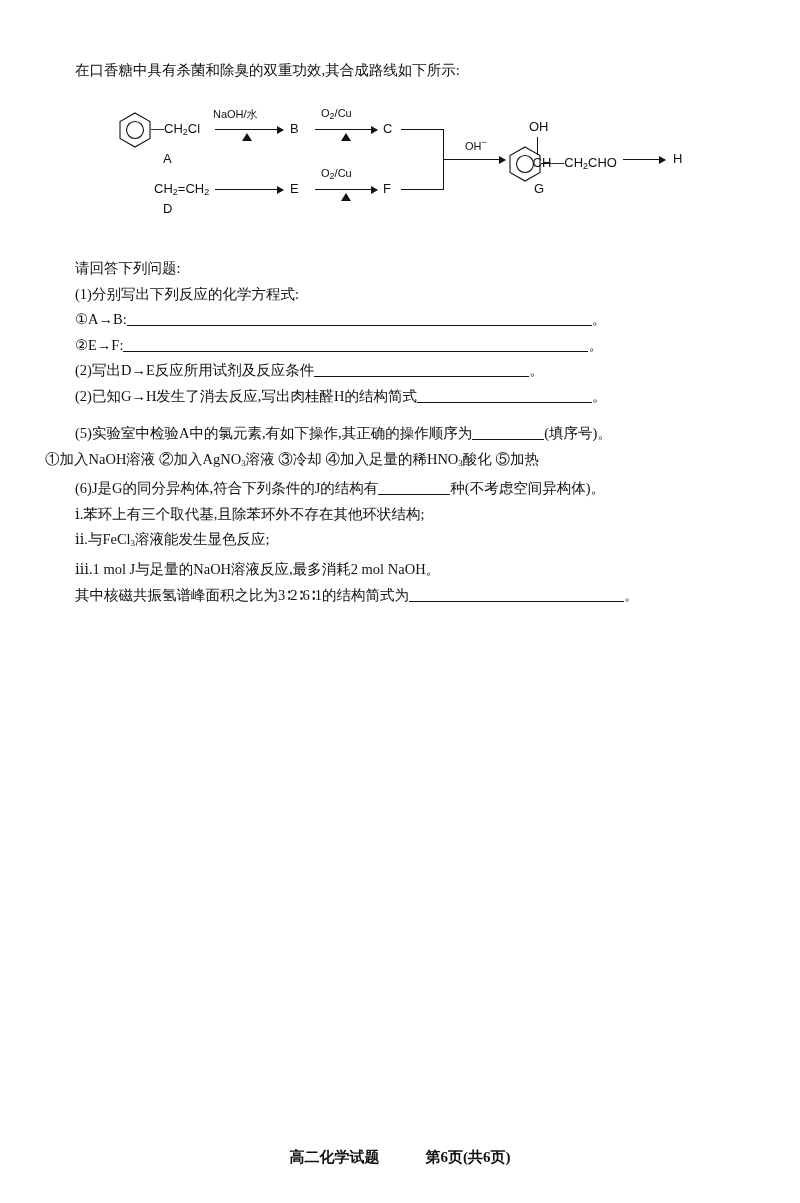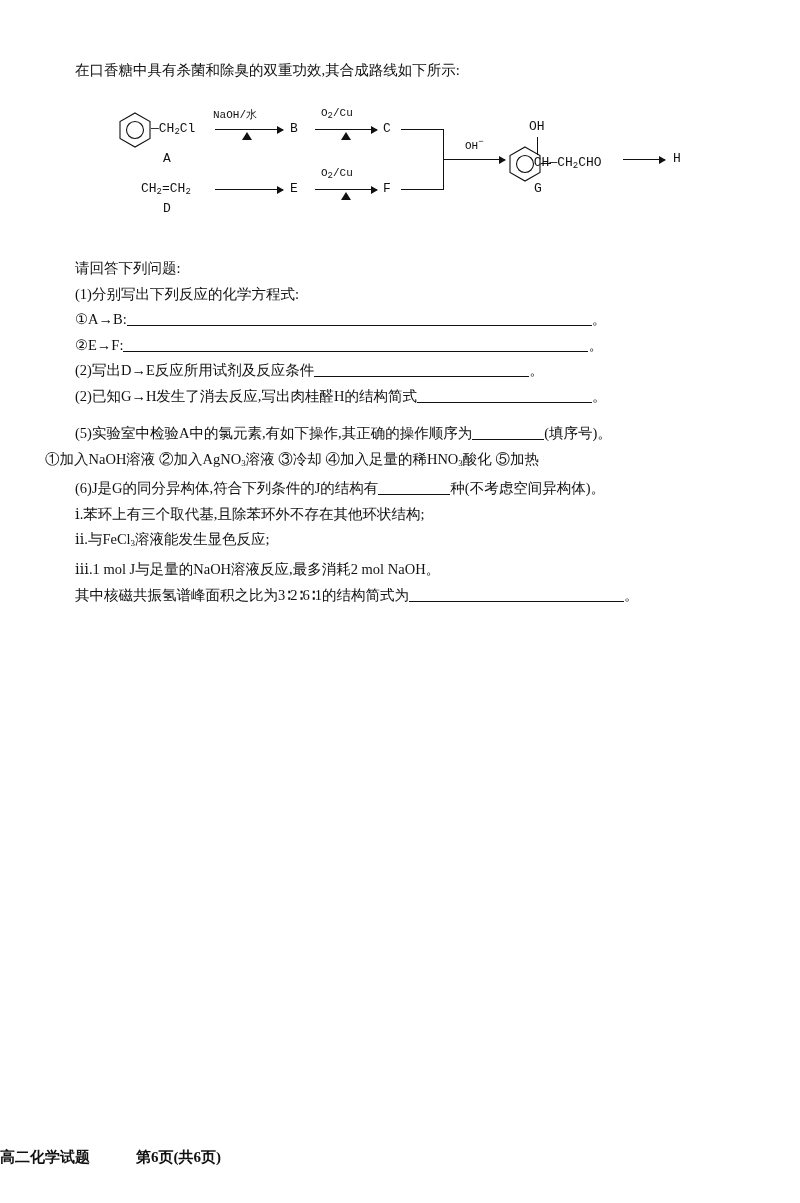--- a/index.html
+++ b/index.html
@@ -37,21 +37,21 @@
 
   
   .scheme {
     position: relative;
     height: 120px;
     margin: 10px 0 4px 0;
   }
   .scheme .lbl {
     position: absolute;
     font-size: 13px;
-    font-family: Liberation Mono, monospace;
+    font-family: Liberation Sans, sans-serif;
     white-space: nowrap;
   }
   .scheme .small {
     font-size: 11px;
   }
   .sub { font-size: 9px; vertical-align: -0.25em; }
   .sup { font-size: 9px; vertical-align: 0.5em; }
 
   .benzene {
     position: absolute;
@@ -106,21 +106,21 @@
     height: 15px;
     vertical-align: -2px;
   }
   .period { font-size: 14.5px; }
 
   .footer {
     position: absolute;
     left: 0;
     top: 1148px;
     width: 800px;
-    text-align: left;
+    text-align: center;
     font-size: 15px;
     font-weight: bold;
     font-family: "Liberation Serif", serif;
   }
   .footer .gap { display: inline-block; width: 46px; }
 </style>
 </head>
 <body>
 
 <div class="page">
@@ -151,21 +151,21 @@
       <div class="lbl" style="left:245px; top:28px;">B</div>
 
       <div class="arrow" style="left:270px; top:36px; width:62px;"></div>
       <div class="lbl small" style="left:276px; top:14px;">
         <span>O</span><span class="sub">2</span><span>/Cu</span>
       </div>
       <div class="lbl small" style="left:296px; top:38px;"><span class="tri"></span></div>
 
       <div class="lbl" style="left:338px; top:28px;">C</div>
 
-      <div class="lbl" style="left:96px; top:88px;">
+      <div class="lbl" style="left:109px; top:88px;">
         <span>CH</span><span class="sub">2</span><span>=CH</span><span class="sub">2</span>
       </div>
       <div class="lbl" style="left:118px; top:108px;">D</div>
 
       <div class="arrow" style="left:170px; top:96px; width:68px;"></div>
       <div class="lbl" style="left:245px; top:88px;">E</div>
 
       <div class="arrow" style="left:270px; top:96px; width:62px;"></div>
       <div class="lbl small" style="left:276px; top:74px;">
         <span>O</span><span class="sub">2</span><span>/Cu</span>

